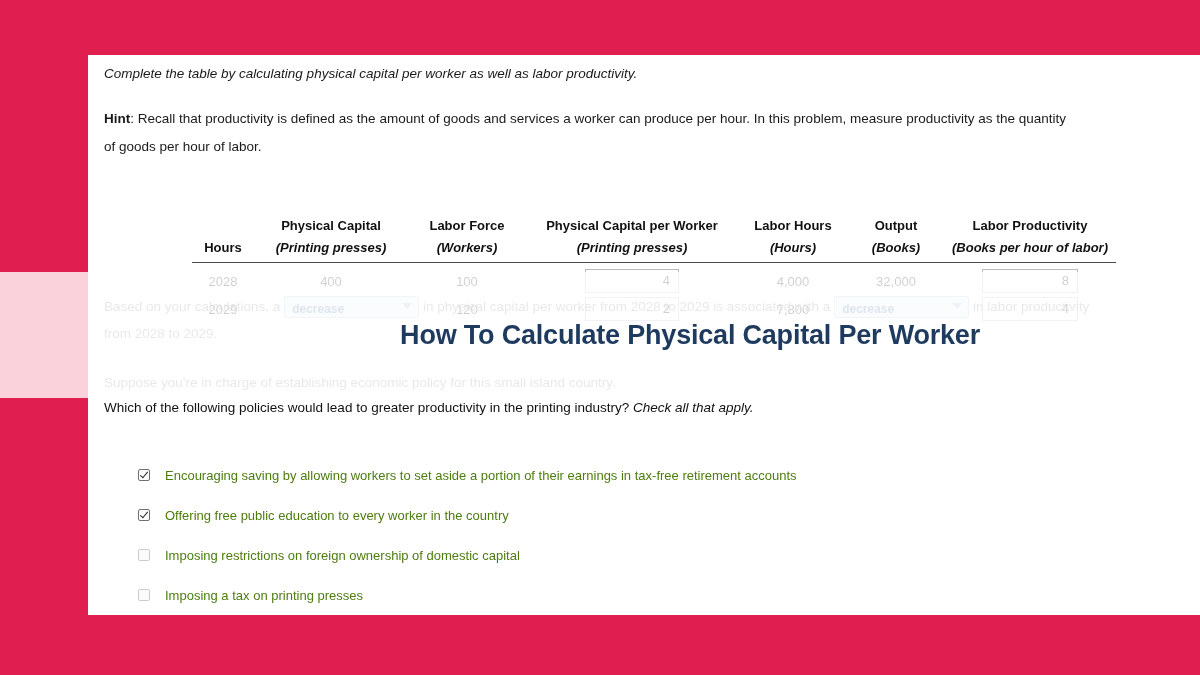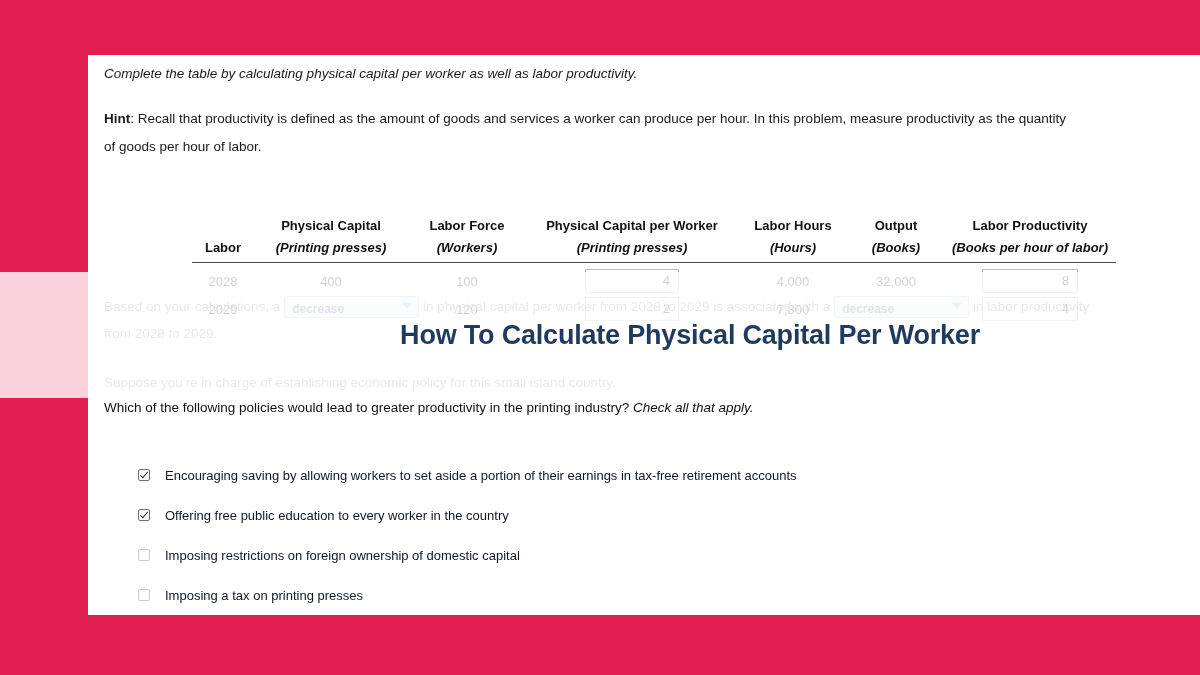--- a/index.html
+++ b/index.html
@@ -202,21 +202,21 @@
     left: 3px;
     top: 0px;
     width: 3px;
     height: 7px;
     border: solid #2a2a2a;
     border-width: 0 1.4px 1.4px 0;
     transform: rotate(40deg);
   }
   .opt-label {
     font-size: 13px;
-    color: #0f172a;
+    color: #4d7c0f;
     white-space: nowrap;
   }
 
   
   #overlay {
     position: absolute;
     left: 0;
     top: 272px;
     width: 1200px;
     height: 126px;
@@ -263,21 +263,21 @@
         <col style="width:118px">
         <col style="width:212px">
         <col style="width:110px">
         <col style="width:96px">
         <col style="width:172px">
       </colgroup>
       <thead>
         <tr class="hdr">
           <th class="year-cell">
             <span class="h1"></span>
-            <span class="h2">Labor</span>
+            <span class="h2">Hours</span>
           </th>
           <th>
             <span class="h1">Physical Capital</span>
             <span class="h2">(Printing presses)</span>
           </th>
           <th>
             <span class="h1">Labor Force</span>
             <span class="h2">(Workers)</span>
           </th>
           <th>

